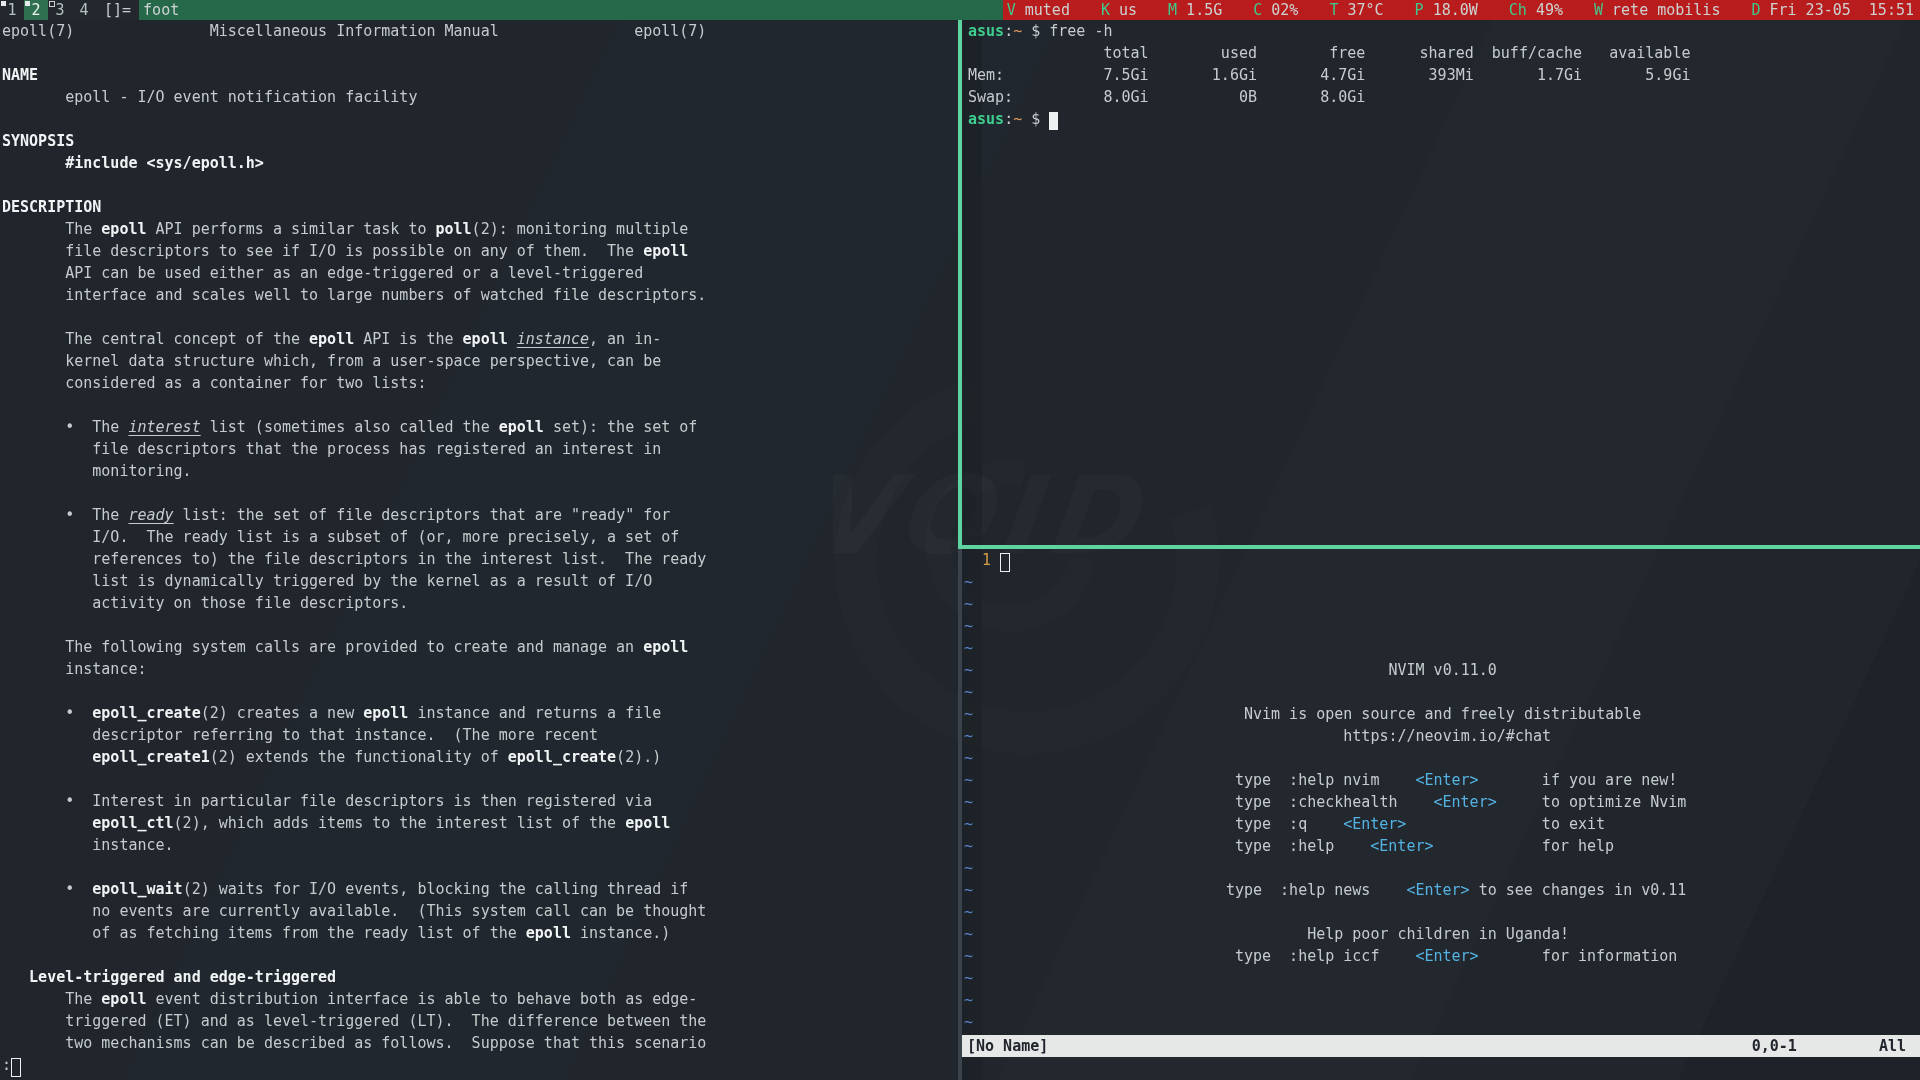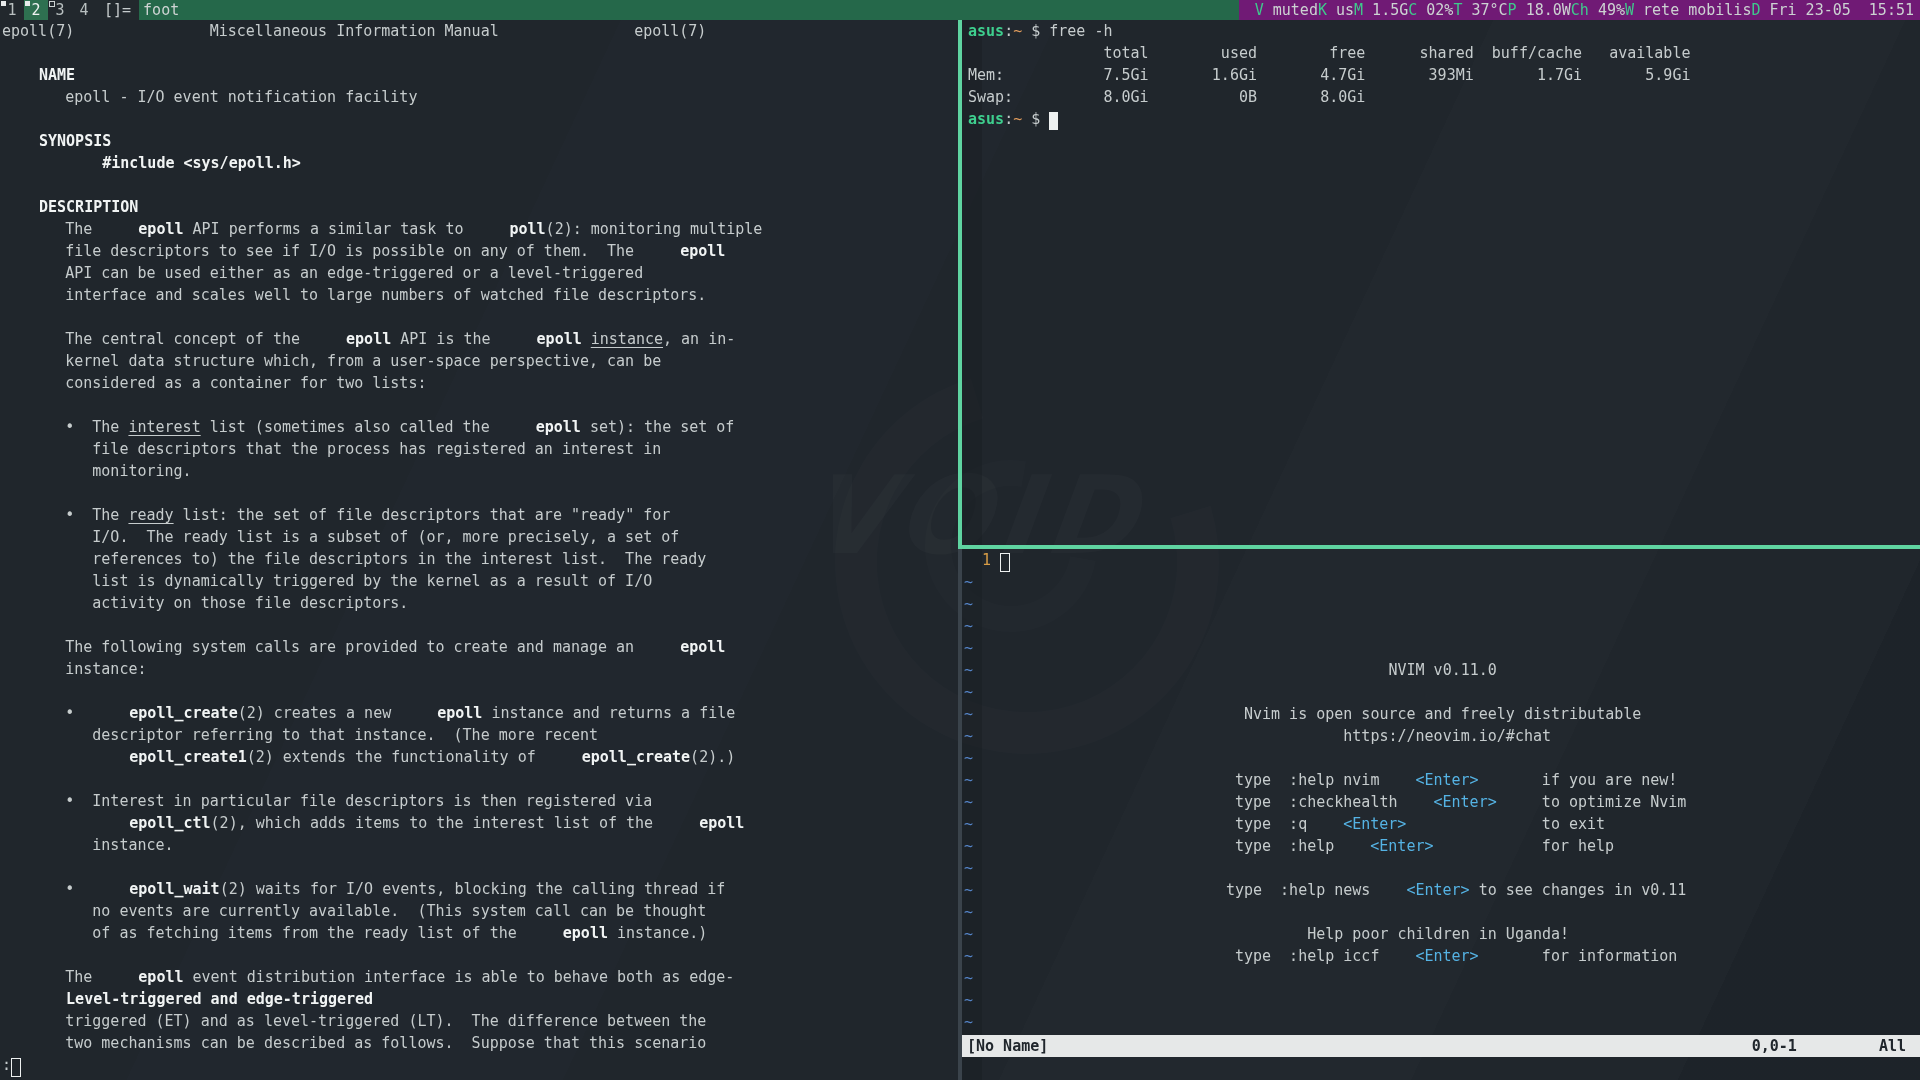--- a/index.html
+++ b/index.html
@@ -29,41 +29,41 @@
     display:flex;align-items:stretch;line-height:20px;}
   .ws-area{display:flex;background:#22282d;}
   .ws{width:24px;text-align:center;color:#b9c0c0;position:relative;}
   .ws.active{background:#2e7050;color:#eef2f1;}
   .ws .ind{position:absolute;left:1px;top:1px;width:5px;height:5px;}
   .ws .ind.filled{background:#e8ebeb;}
   .ws .ind.outline{border:1px solid #cdd3d3;width:4px;height:4px;}
   .layout{background:#22282d;color:#c6cccd;padding:0 8px;}
   .bar-title{color:#ced4d3;padding:0 4px;}
   .bar-spacer{flex:1;}
-  .status{background:#701a75;display:flex;padding:0 6px 0 16px;white-space:pre;}
+  .status{background:#b91c1c;display:flex;gap:31px;padding:0 6px 0 4px;white-space:pre;}
   .status .skey{color:#3fc98c;}
   .status .sval{color:#ccd2d2;}
 
   
   .pane{position:absolute;background:rgba(23,29,34,0.42);}
   .pane-man{left:0;top:20px;width:958px;height:1060px;padding-left:24px;}
   .pane-free{left:962px;top:20px;width:958px;height:525px;}
   .pane-nvim{left:962px;top:549px;width:958px;height:531px;}
   .border-green-v{position:absolute;left:958px;top:20px;width:4px;height:525px;background:#5fd4a1;}
   .border-green-h{position:absolute;left:958px;top:545px;width:962px;height:4px;background:#5fd4a1;}
   .border-dark-v{position:absolute;left:958px;top:549px;width:4px;height:531px;background:#3a434b;}
 
   .text-area{position:absolute;}
   .ta-man{left:2px;top:2px;}
   .ta-free{left:6px;top:2px;}
   .ta-nvim{left:2px;top:2px;}
   .row{height:22px;white-space:pre;}
 
-  .s-b{font-weight:bold;color:#f1f4f4;margin-left:37px;}
-  .s-u{text-decoration:underline;text-underline-offset:3px;}
+  .s-b{font-weight:bold;color:#f1f4f4;}
+  .s-u{text-decoration:underline;text-underline-offset:3px;font-style:italic;}
   .s-g{font-weight:bold;color:#3ecf8e;}
   .s-o{color:#df9b5c;}
   .s-c{color:#55b3e4;margin-left:36px;}
   .s-bl{color:#5585c9;}
   .s-y{color:#d79d46;}
   .s-cur{display:inline-block;width:9px;height:18px;background:#eef1f1;vertical-align:text-bottom;margin-bottom:-2px;}
   .s-hc{display:inline-block;width:10px;height:19px;border:1px solid #eef1f1;box-sizing:border-box;vertical-align:text-bottom;margin-bottom:-3px;}
 
   
   .statusline{position:absolute;left:962px;top:1035px;width:958px;height:22px;background:#e6e8e8;
@@ -132,22 +132,22 @@
       <div class="row">          <span class="s-b">epoll_create1</span>(2) extends the functionality of <span class="s-b">epoll_create</span>(2).)</div>
       <div class="row"></div>
       <div class="row">       •  Interest in particular file descriptors is then registered via</div>
       <div class="row">          <span class="s-b">epoll_ctl</span>(2), which adds items to the interest list of the <span class="s-b">epoll</span></div>
       <div class="row">          instance.</div>
       <div class="row"></div>
       <div class="row">       •  <span class="s-b">epoll_wait</span>(2) waits for I/O events, blocking the calling thread if</div>
       <div class="row">          no events are currently available.  (This system call can be thought</div>
       <div class="row">          of as fetching items from the ready list of the <span class="s-b">epoll</span> instance.)</div>
       <div class="row"></div>
+      <div class="row">   <span class="s-b">Level-triggered and edge-triggered</span></div>
       <div class="row">       The <span class="s-b">epoll</span> event distribution interface is able to behave both as edge-</div>
-      <div class="row">   <span class="s-b">Level-triggered and edge-triggered</span></div>
       <div class="row">       triggered (ET) and as level-triggered (LT).  The difference between the</div>
       <div class="row">       two mechanisms can be described as follows.  Suppose that this scenario</div>
       <div class="row">:<span class="s-hc"></span></div>
     </div>
 </div>
 
 <div class="border-green-v"></div>
 <div class="border-green-h"></div>
 <div class="border-dark-v"></div>
 

